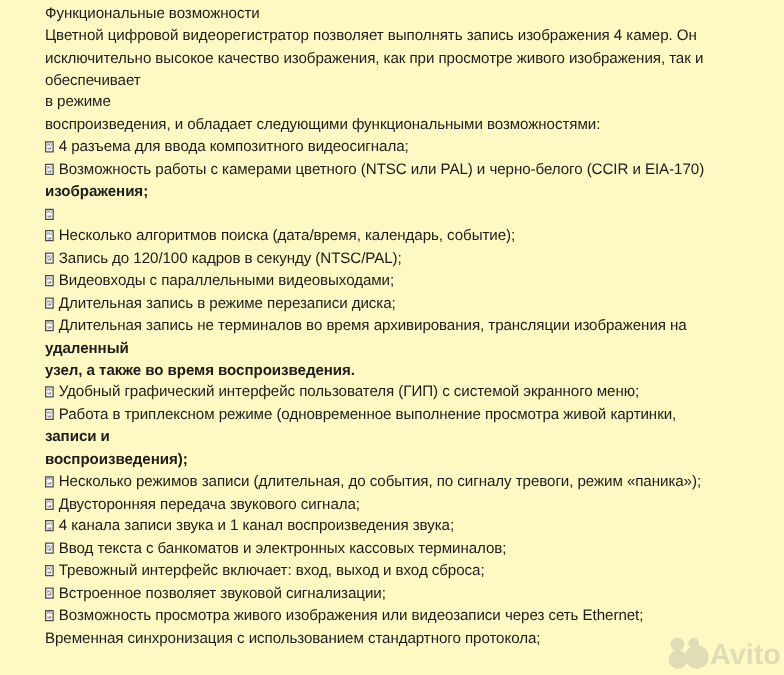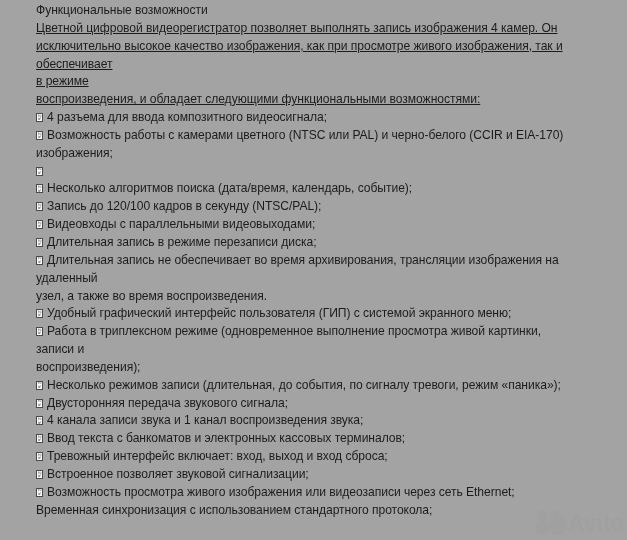--- a/index.html
+++ b/index.html
@@ -15,21 +15,21 @@
     color: #1a1a1a;
     overflow: hidden;
     position: relative;
   }
   #page {
     position: absolute;
     left: 0;
     top: 0;
     width: 627px;
     height: 540px;
-    background: #a3a3a3;
+    background: #fef9c3;
     overflow: hidden;
   }
   #doc {
     position: absolute;
     left: 36px;
     top: 2px;
     width: 580px;
   }
   .line {
     font-size: 12.1px;
@@ -39,21 +39,20 @@
     letter-spacing: -0.05px;
   }
   .heading {
     font-size: 12.1px;
     line-height: 17.85px;
     color: #1c1c1c;
   }
   
   .para-line {
     text-indent: 0;
-    text-decoration: underline;
   }
   .bullet-row {
     display: block;
     position: relative;
   }
   .tofu {
     display: inline-block;
     width: 7px;
     height: 9px;
     border: 1px solid #4a4a4a;
@@ -73,20 +72,21 @@
     color: #3a3a3a;
     font-family: "DejaVu Sans", sans-serif;
     letter-spacing: -0.2px;
   }
   .tofu .hx.top { top: 0.6px; }
   .tofu .hx.bot { top: 4.1px; }
 
   .cont {
     
     padding-left: 0;
+    font-weight: bold;
   }
 
   
   #watermark {
     position: absolute;
     left: 532px;
     top: 506px;
     width: 118px;
     height: 30px;
     opacity: 0.30;
@@ -113,21 +113,21 @@
 
     <div id="features">
         <div class="line bullet-row"><span class="tofu"><span class="hx top">F0</span><span class="hx bot">9F</span></span><span>4 разъема для ввода композитного видеосигнала;</span></div>
         <div class="line bullet-row"><span class="tofu"><span class="hx top">F0</span><span class="hx bot">9F</span></span><span>Возможность работы с камерами цветного (NTSC или PAL) и черно-белого (CCIR и EIA-170)</span></div>
         <div class="line cont"><span>изображения;</span></div>
         <div class="line bullet-row"><span class="tofu"><span class="hx top">F0</span><span class="hx bot">9F</span></span></div>
         <div class="line bullet-row"><span class="tofu"><span class="hx top">F0</span><span class="hx bot">9F</span></span><span>Несколько алгоритмов поиска (дата/время, календарь, событие);</span></div>
         <div class="line bullet-row"><span class="tofu"><span class="hx top">F0</span><span class="hx bot">9F</span></span><span>Запись до 120/100 кадров в секунду (NTSC/PAL);</span></div>
         <div class="line bullet-row"><span class="tofu"><span class="hx top">F0</span><span class="hx bot">9F</span></span><span>Видеовходы с параллельными видеовыходами;</span></div>
         <div class="line bullet-row"><span class="tofu"><span class="hx top">F0</span><span class="hx bot">9F</span></span><span>Длительная запись в режиме перезаписи диска;</span></div>
-        <div class="line bullet-row"><span class="tofu"><span class="hx top">F0</span><span class="hx bot">9F</span></span><span>Длительная запись не обеспечивает во время архивирования, трансляции изображения на</span></div>
+        <div class="line bullet-row"><span class="tofu"><span class="hx top">F0</span><span class="hx bot">9F</span></span><span>Длительная запись не терминалов во время архивирования, трансляции изображения на</span></div>
         <div class="line cont"><span>удаленный</span></div>
         <div class="line cont"><span>узел, а также во время воспроизведения.</span></div>
         <div class="line bullet-row"><span class="tofu"><span class="hx top">F0</span><span class="hx bot">9F</span></span><span>Удобный графический интерфейс пользователя (ГИП) с системой экранного меню;</span></div>
         <div class="line bullet-row"><span class="tofu"><span class="hx top">F0</span><span class="hx bot">9F</span></span><span>Работа в триплексном режиме (одновременное выполнение просмотра живой картинки,</span></div>
         <div class="line cont"><span>записи и</span></div>
         <div class="line cont"><span>воспроизведения);</span></div>
         <div class="line bullet-row"><span class="tofu"><span class="hx top">F0</span><span class="hx bot">9F</span></span><span>Несколько режимов записи (длительная, до события, по сигналу тревоги, режим «паника»);</span></div>
         <div class="line bullet-row"><span class="tofu"><span class="hx top">F0</span><span class="hx bot">9F</span></span><span>Двусторонняя передача звукового сигнала;</span></div>
         <div class="line bullet-row"><span class="tofu"><span class="hx top">F0</span><span class="hx bot">9F</span></span><span>4 канала записи звука и 1 канал воспроизведения звука;</span></div>
         <div class="line bullet-row"><span class="tofu"><span class="hx top">F0</span><span class="hx bot">9F</span></span><span>Ввод текста с банкоматов и электронных кассовых терминалов;</span></div>

